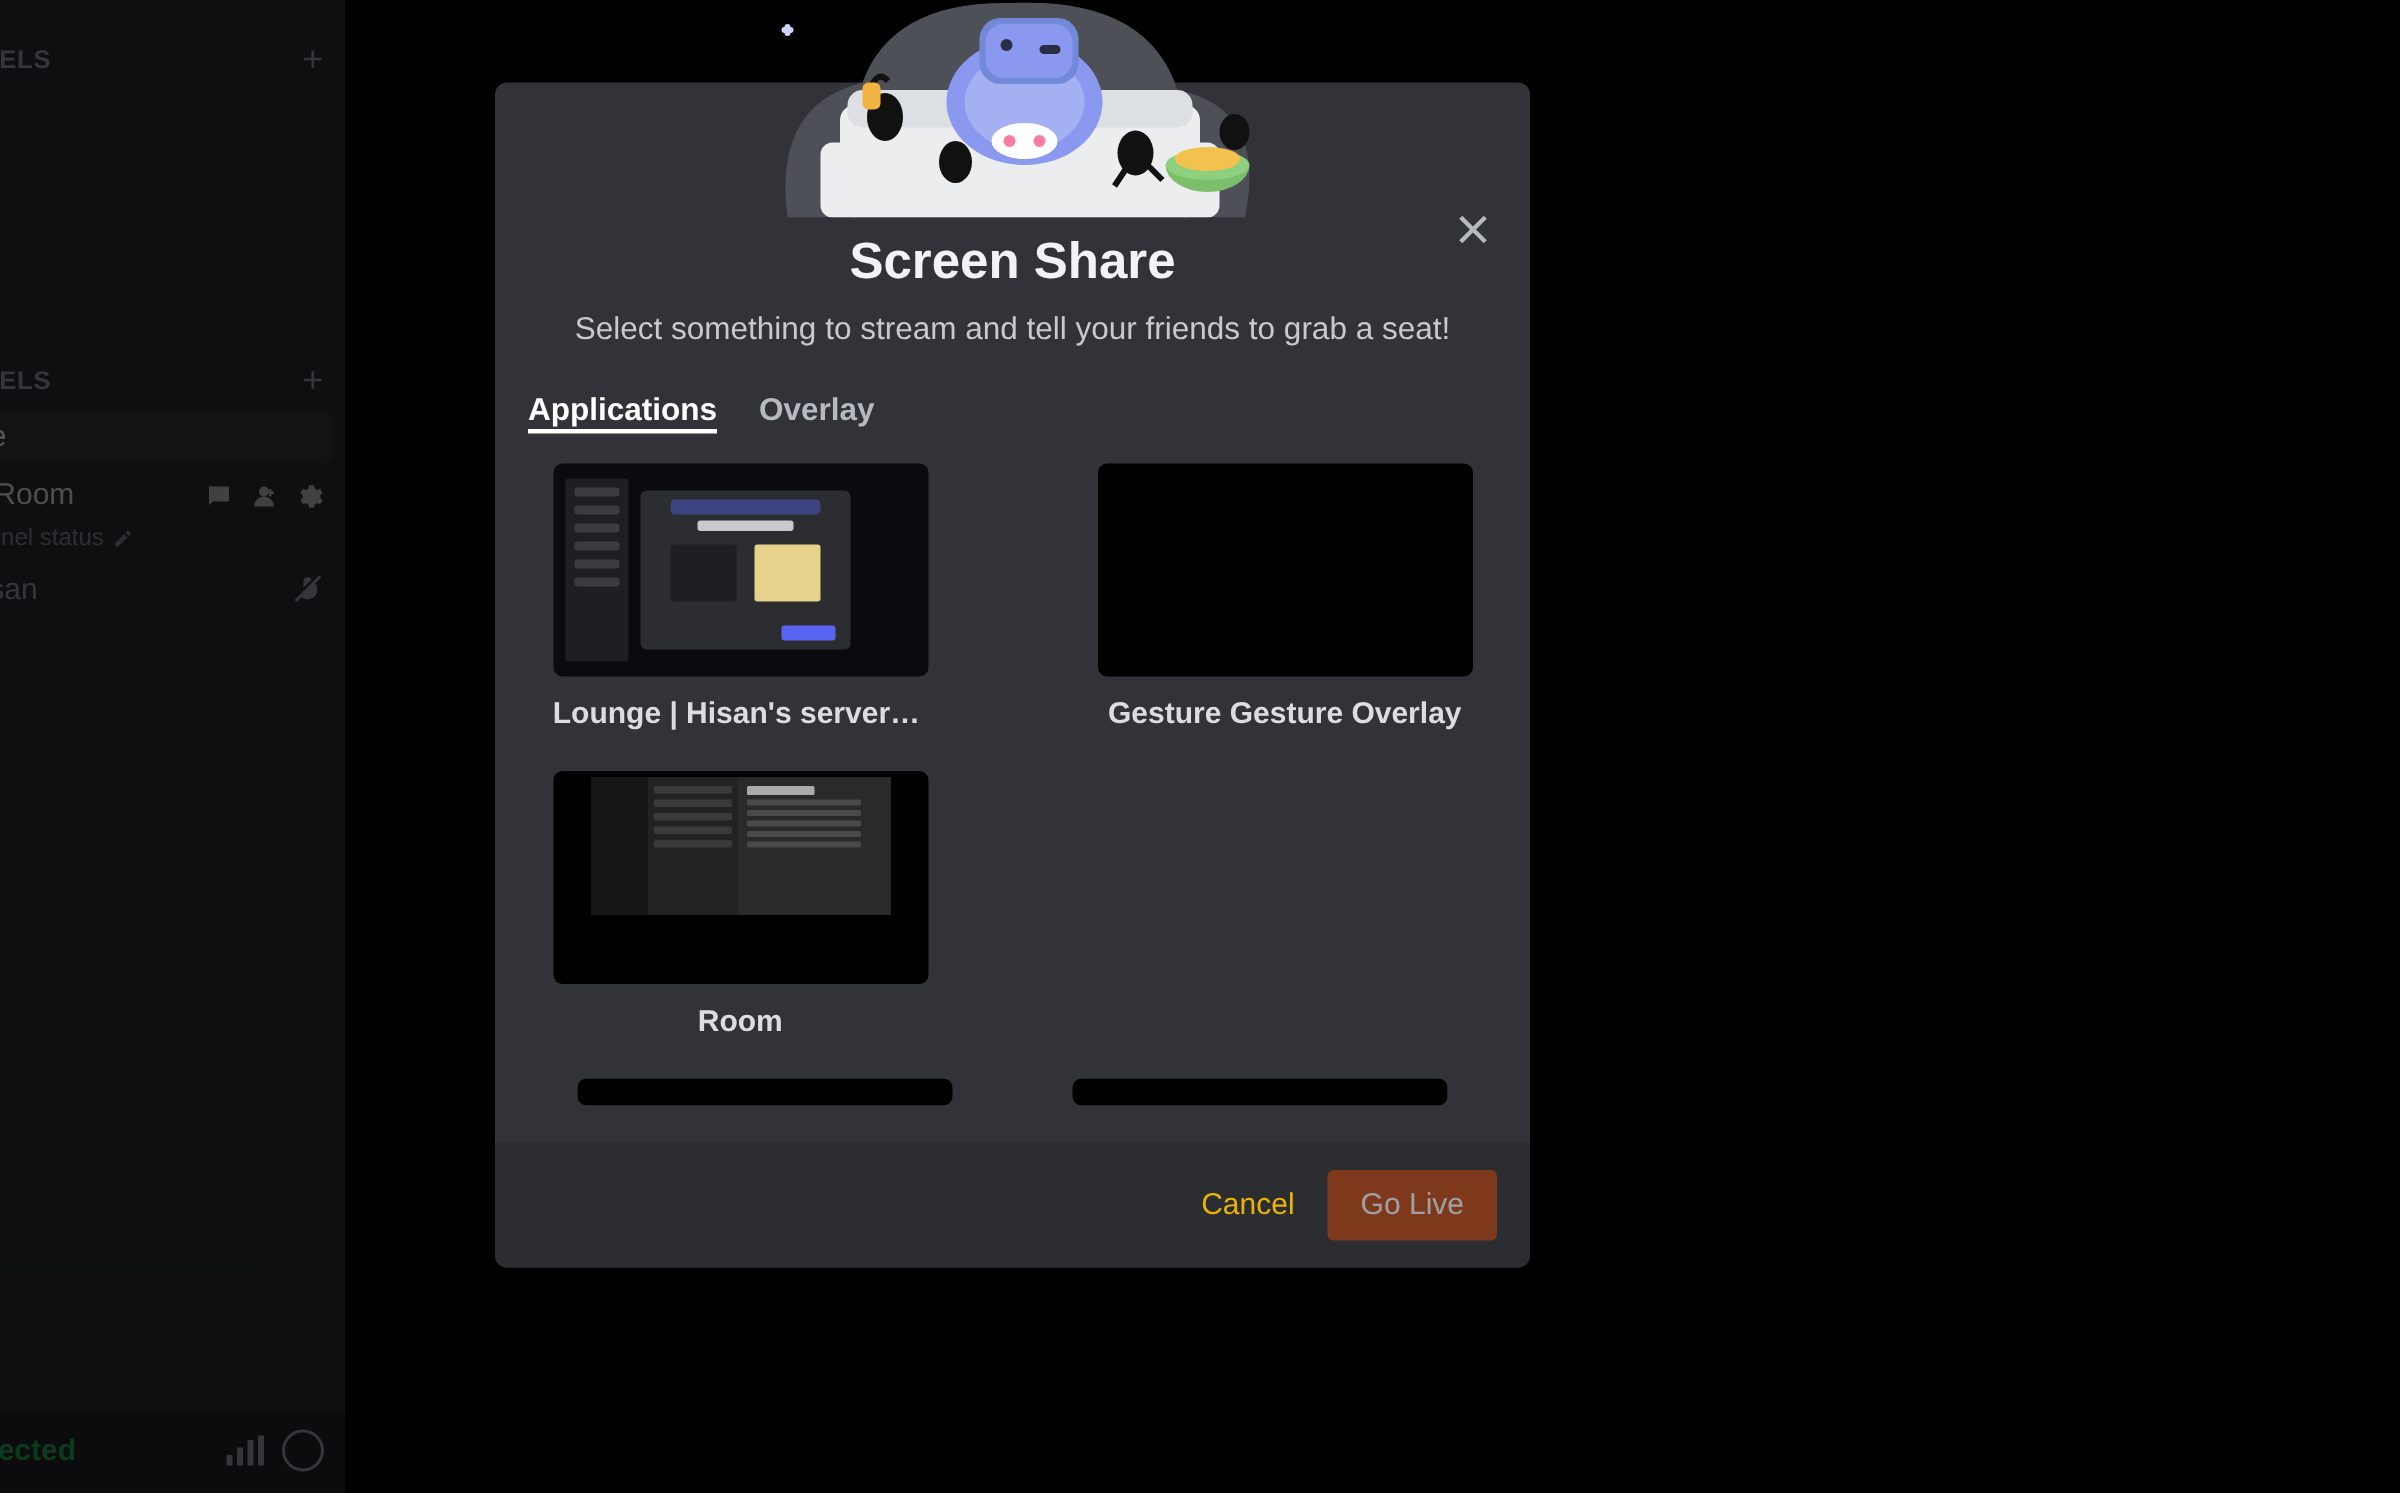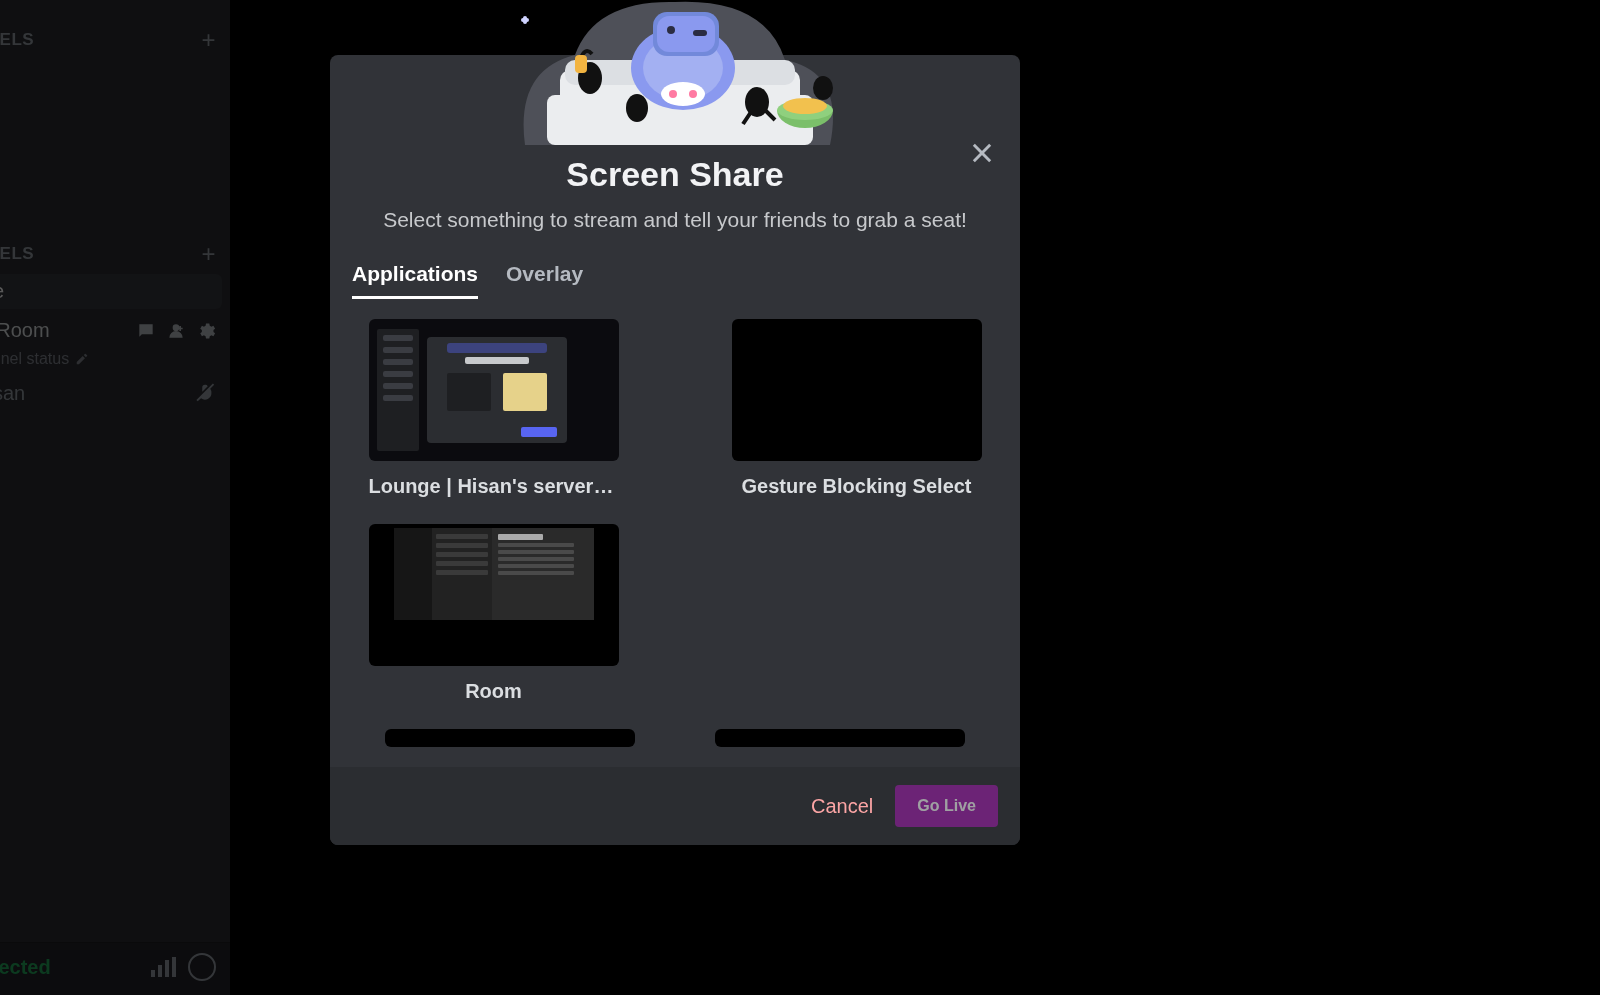--- a/index.html
+++ b/index.html
@@ -88,21 +88,21 @@
     position: absolute; top: 80px; right: 20px;
     width: 36px; height: 36px;
     color: #80848e; cursor: pointer;
     display:flex; align-items:center; justify-content:center;
   }
   .modal-close svg { width: 28px; height: 28px; stroke: #b5bac1; stroke-width: 2.5; fill: none; }
   .modal-header { padding-top: 100px; text-align: center; }
   .modal-title { color: #f2f3f5; font-size: 34px; font-weight: 800; }
   .modal-sub { color: #c7c9cc; font-size: 21px; margin-top: 14px; padding: 0 30px; }
   .tabs { display: flex; gap: 28px; padding: 30px 22px 0 22px; }
-  .tab { color: #b5bac1; font-size: 21px; font-weight: 600; padding-bottom: 10px; cursor: pointer; }
+  .tab { color: #b5bac1; font-size: 21px; font-weight: 600; cursor: pointer; }
   .tab.active { color: #fff; border-bottom: 3px solid #fff; }
 
   .grid-wrap { flex:1; overflow-y: auto; padding: 20px 22px 0 22px; position:relative; }
   .grid-wrap::-webkit-scrollbar { width: 10px; }
   .grid-wrap::-webkit-scrollbar-thumb { background:#1e1f22; border-radius:5px; }
   .source-grid {
     display: grid;
     grid-template-columns: 1fr 1fr;
     gap: 26px 80px;
     justify-items: center;
@@ -163,23 +163,23 @@
   .notes-ui .col3 span:nth-child(n+2){width:85%;}
 
   .partial-row { height: 18px; overflow:hidden; grid-column: 1 / -1; display:grid; grid-template-columns:1fr 1fr; gap:26px 80px; justify-items:center;}
   .partial-row .thumb { height: 18px; }
 
   .modal-footer {
     background: #2b2d31; border-radius: 0 0 8px 8px;
     padding: 18px 22px;
     display: flex; justify-content: flex-end; align-items: center; gap: 22px;
   }
-  .btn-cancel { color: #fca5a5; font-size: 20px; font-weight: 500; background: none; border: none; cursor: pointer; }
+  .btn-cancel { color: #eab308; font-size: 20px; font-weight: 500; background: none; border: none; cursor: pointer; }
   .btn-golive {
-    background: #a21caf; color: #fff; font-size: 16px; font-weight: 700;
+    background: #c2410c; color: #fff; font-size: 20px; font-weight: 400;
     border: none; border-radius: 4px;
     padding: 12px 22px; cursor: pointer;
     opacity: .55;
   }
 
   
 </style>
 </head>
 <body>
 
@@ -332,21 +332,21 @@
                 <div class="mini-title"></div>
                 <div class="mini-bottom"></div>
               </div>
             </div>
             <div class="source-label">Lounge | Hisan's server 5 -…</div>
           </div>
 
 
           <div class="source-card">
             <div class="thumb"></div>
-            <div class="source-label">Gesture Blocking Select</div>
+            <div class="source-label">Gesture Gesture Overlay</div>
           </div>
 
           <div class="source-card">
             <div class="thumb thumb-notesapp">
               <div class="notes-ui">
                 <div class="col1"></div>
                 <div class="col2">
                     <span></span>
                     <span></span>
                     <span></span>

